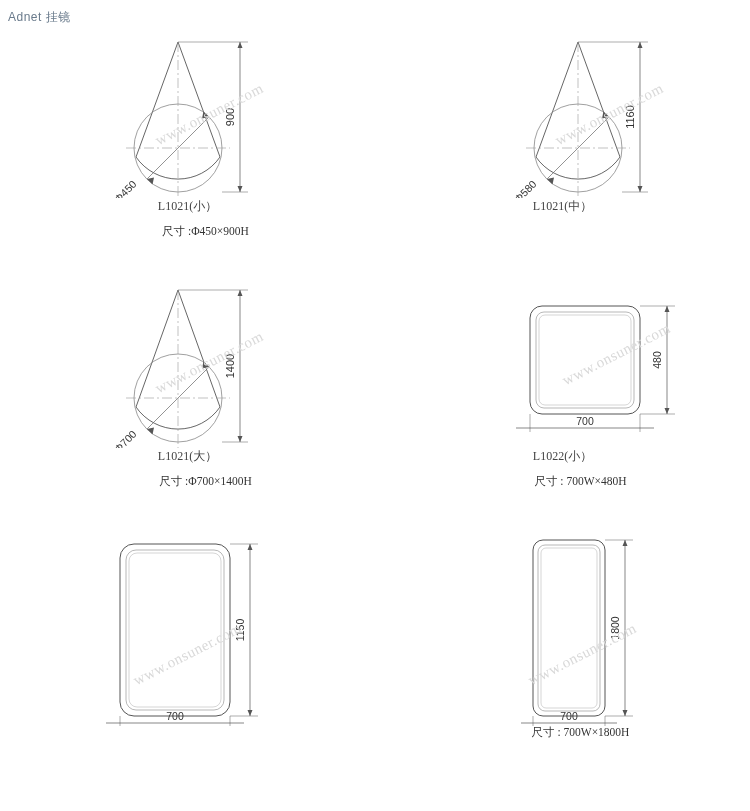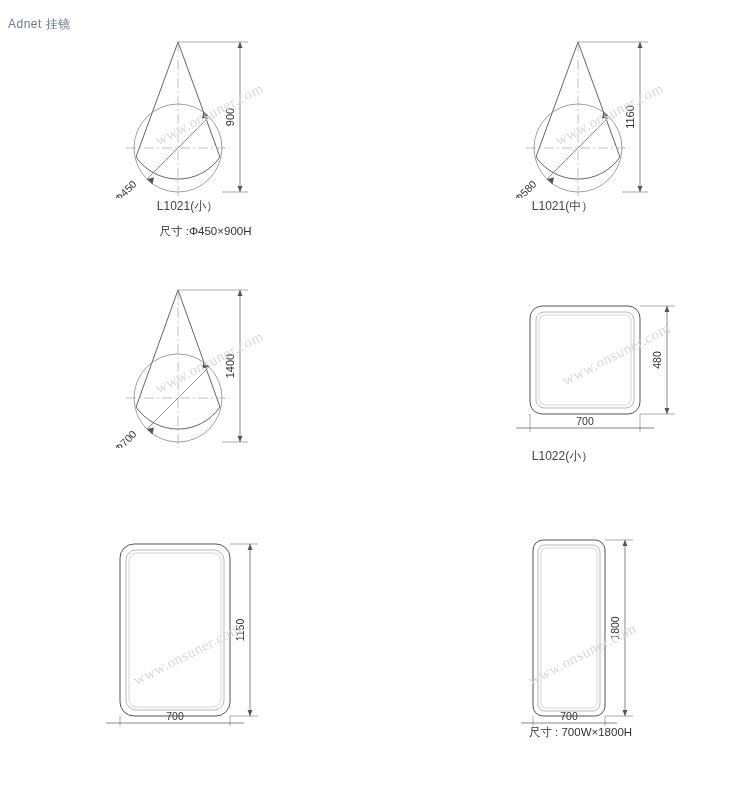--- a/index.html
+++ b/index.html
@@ -11,21 +11,21 @@
     height: 811px;
     background: #ffffff;
     font-family: "Liberation Sans", sans-serif;
     color: #333;
     position: relative;
     overflow: hidden;
   }
   .page-header {
     position: absolute;
     left: 8px;
-    top: 16px;
+    top: 9px;
     font-size: 12px;
     color: #6a7b8c;
     letter-spacing: 0.5px;
   }
   .grid {
     position: absolute;
     left: 0;
     top: 26px;
     width: 750px;
     display: grid;
@@ -46,20 +46,21 @@
   .fig svg {
     position: absolute;
     left: 0;
     top: 0;
   }
   .caption {
     text-align: center;
     font-size: 11.5px;
     color: #4a4a4a;
     line-height: 1.1;
+    font-family: Liberation Serif, serif;
   }
   .caption .code {
     display: block;
     margin-top: 2px;
     margin-bottom: 12px;
     font-size: 12px;
     color: #444;
   }
   .caption .spec {
     display: block;
@@ -156,20 +157,24 @@
         <line x1="240" y1="14" x2="240" y2="166" stroke="#555" stroke-width="0.7"></line>
         <path d="M240 14 l-2.5 6 l5 0 z" fill="#555"></path>
         <path d="M240 166 l-2.5 -6 l5 0 z" fill="#555"></path>
         <path d="M147 153 l7 -1.5 l-1.5 7 z" fill="#555"></path>
         <path d="M209 91 l-7 1.5 l1.5 -7 z" fill="#555"></path>
         <text x="234" y="90" transform="rotate(-90 234 90)" text-anchor="middle" font-size="11" font-family="Liberation Sans, sans-serif" fill="#333">1400</text>
         <text x="128" y="168" transform="rotate(-45 128 168)" text-anchor="middle" font-size="10.5" font-family="Liberation Sans, sans-serif" fill="#333">Φ700</text>
       </svg>
       <div class="wm" style="left:150px; top:78px;">www.onsuner.com</div>
     </div>
+    <div class="caption">
+      <span class="code">L1021(大）</span>
+      <span class="spec">尺寸 :Φ700×1400H</span>
+    </div>
   </div>
 
   <div class="cell">
     <div class="fig">
       <svg width="375" height="172" viewBox="0 0 375 172">
         <rect x="155" y="30" width="110" height="108" rx="12" ry="12" fill="none" stroke="#555" stroke-width="1"></rect>
         <rect x="161" y="36" width="98" height="96" rx="8" ry="8" fill="none" stroke="#999" stroke-width="0.7"></rect>
         <rect x="164" y="39" width="92" height="90" rx="6" ry="6" fill="none" stroke="#bbb" stroke-width="0.6"></rect>
         <line x1="265" y1="30" x2="300" y2="30" stroke="#777" stroke-width="0.6"></line>
         <line x1="265" y1="138" x2="300" y2="138" stroke="#777" stroke-width="0.6"></line>
@@ -179,20 +184,21 @@
         <text x="286" y="84" transform="rotate(-90 286 84)" text-anchor="middle" font-size="10.5" font-family="Liberation Sans, sans-serif" fill="#333">480</text>
         <line x1="155" y1="138" x2="155" y2="156" stroke="#777" stroke-width="0.6"></line>
         <line x1="265" y1="138" x2="265" y2="156" stroke="#777" stroke-width="0.6"></line>
         <line x1="141" y1="152" x2="279" y2="152" stroke="#555" stroke-width="0.7"></line>
         <text x="210" y="149" text-anchor="middle" font-size="10.5" font-family="Liberation Sans, sans-serif" fill="#333">700</text>
       </svg>
       <div class="wm" style="left:182px; top:70px;">www.onsuner.com</div>
     </div>
     <div class="caption">
       <span class="code">L1022(小）</span>
+      <span class="spec">尺寸 : 700W×480H</span>
     </div>
   </div>
 
   <div class="cell tall">
     <div class="fig">
       <svg width="375" height="200" viewBox="0 0 375 200">
         <rect x="120" y="18" width="110" height="172" rx="14" ry="14" fill="none" stroke="#555" stroke-width="1"></rect>
         <rect x="126" y="24" width="98" height="160" rx="10" ry="10" fill="none" stroke="#999" stroke-width="0.7"></rect>
         <rect x="129" y="27" width="92" height="154" rx="8" ry="8" fill="none" stroke="#bbb" stroke-width="0.6"></rect>
         <line x1="230" y1="18" x2="258" y2="18" stroke="#777" stroke-width="0.6"></line>

